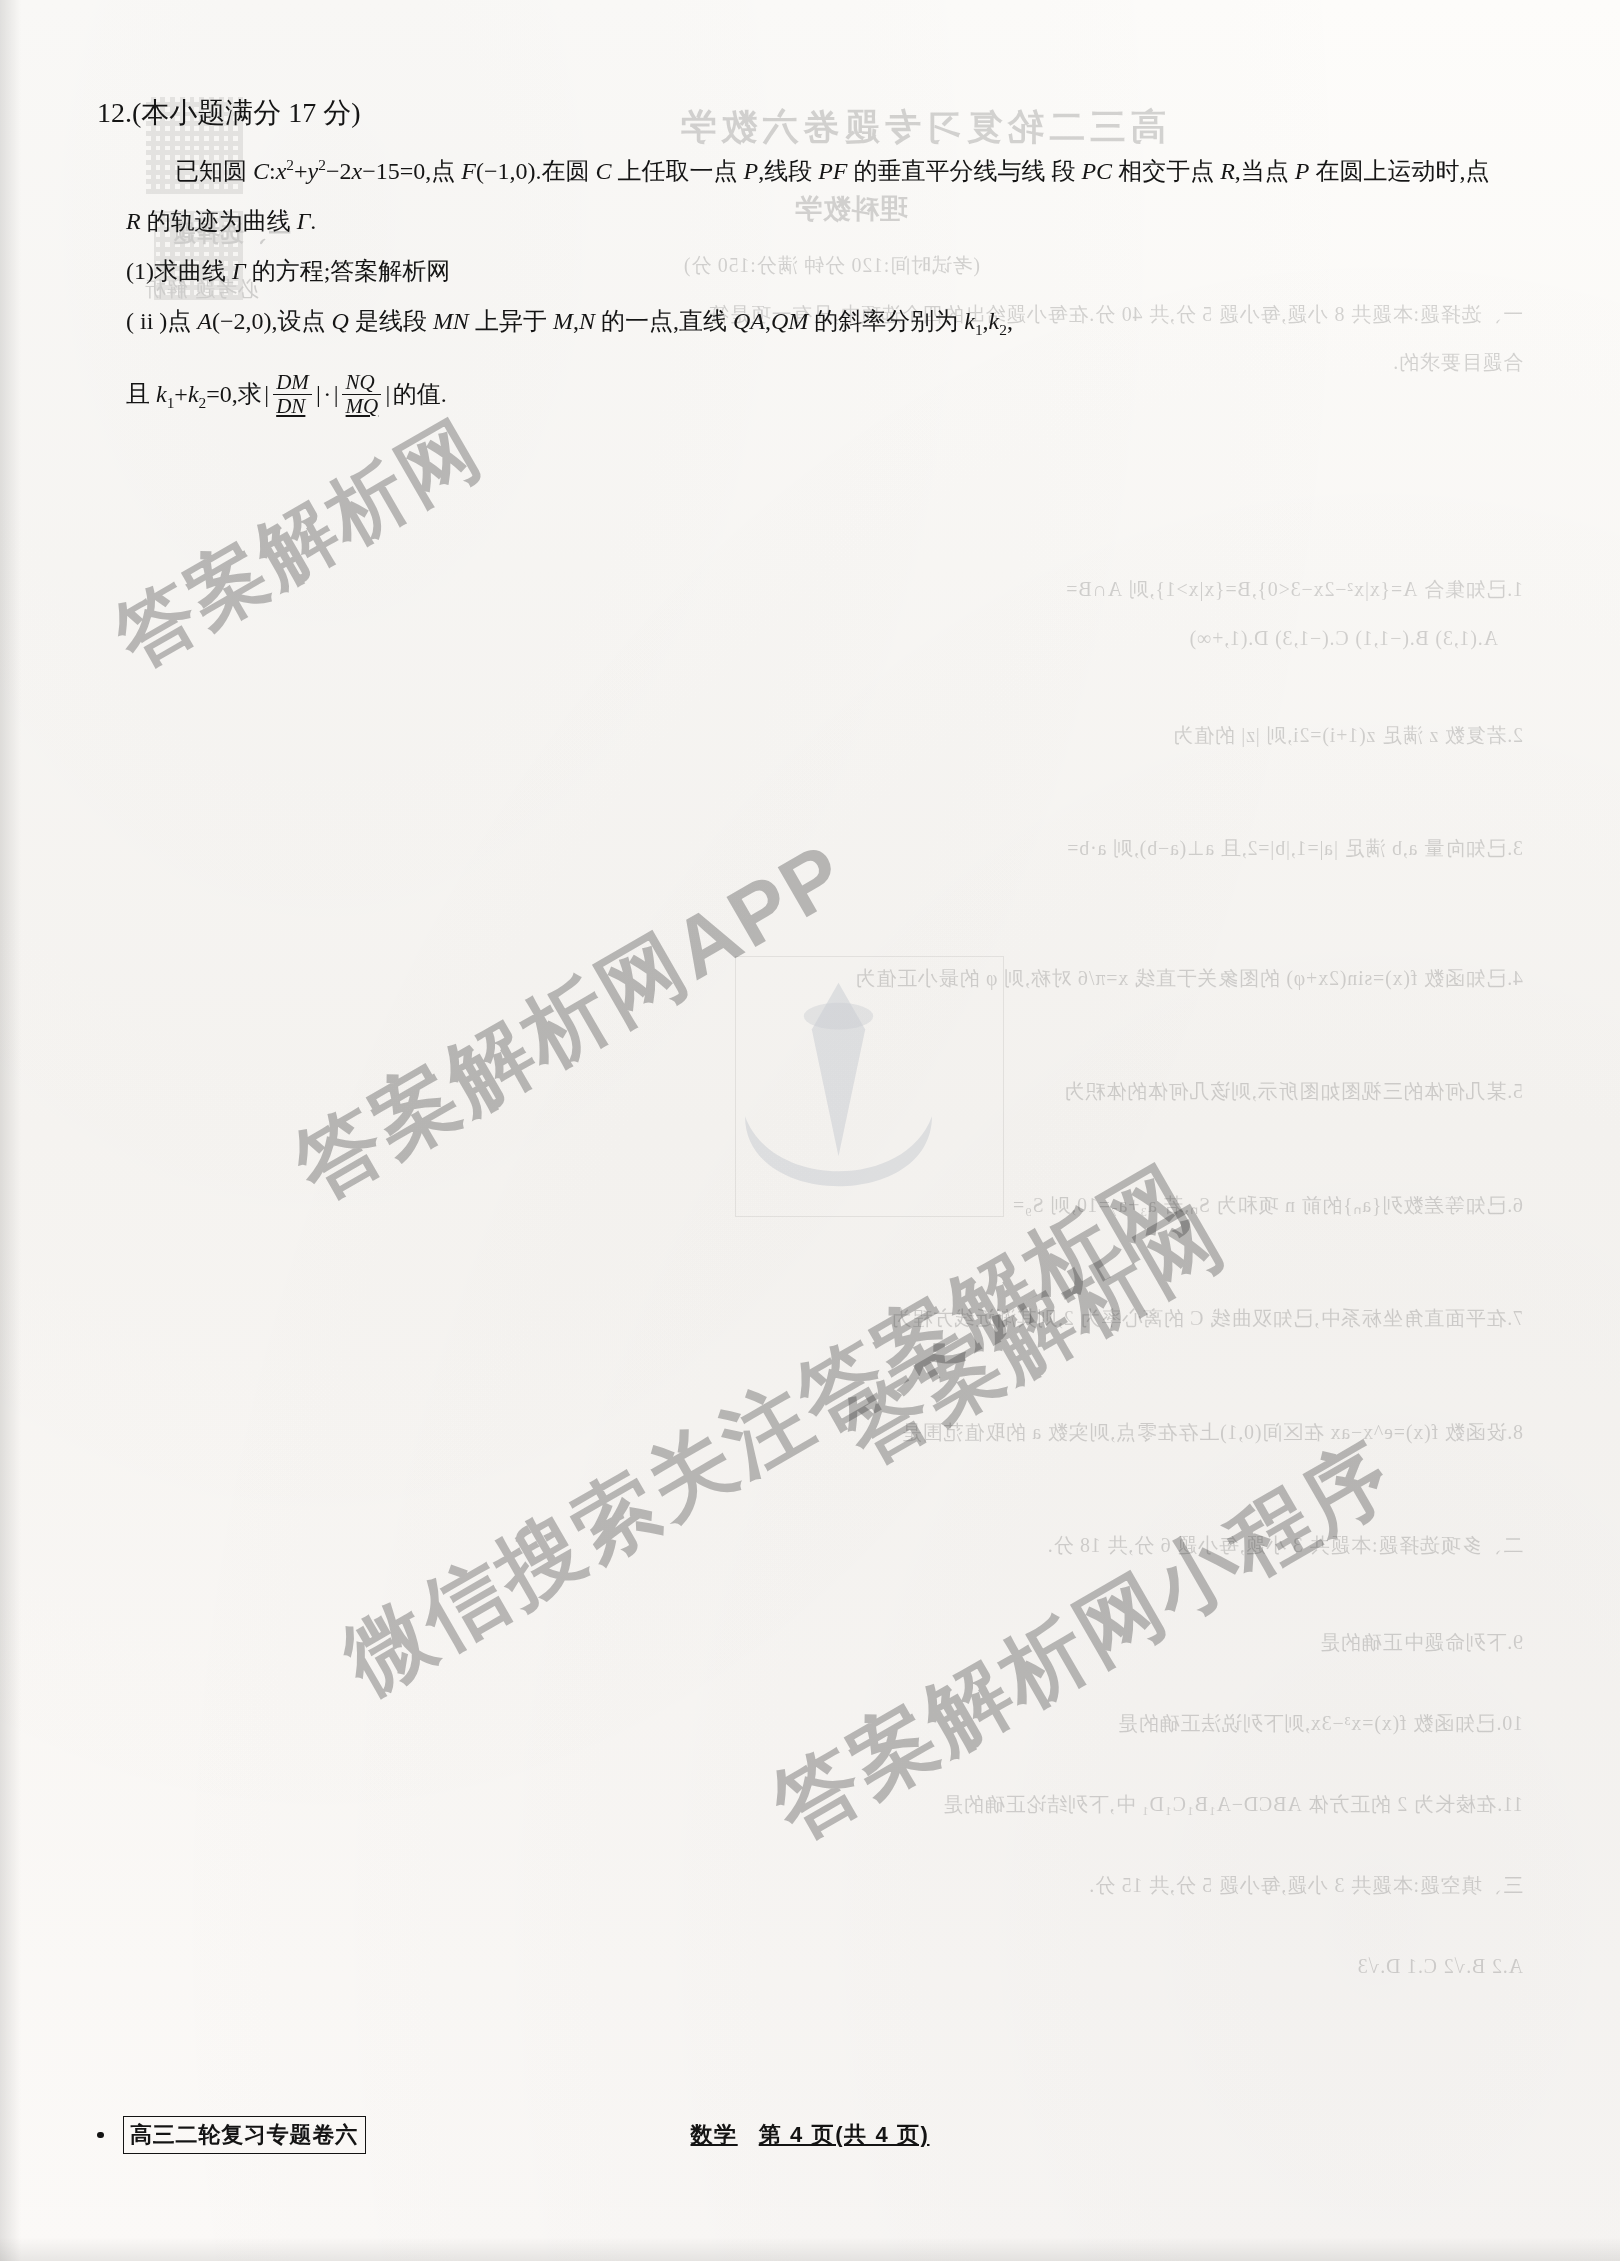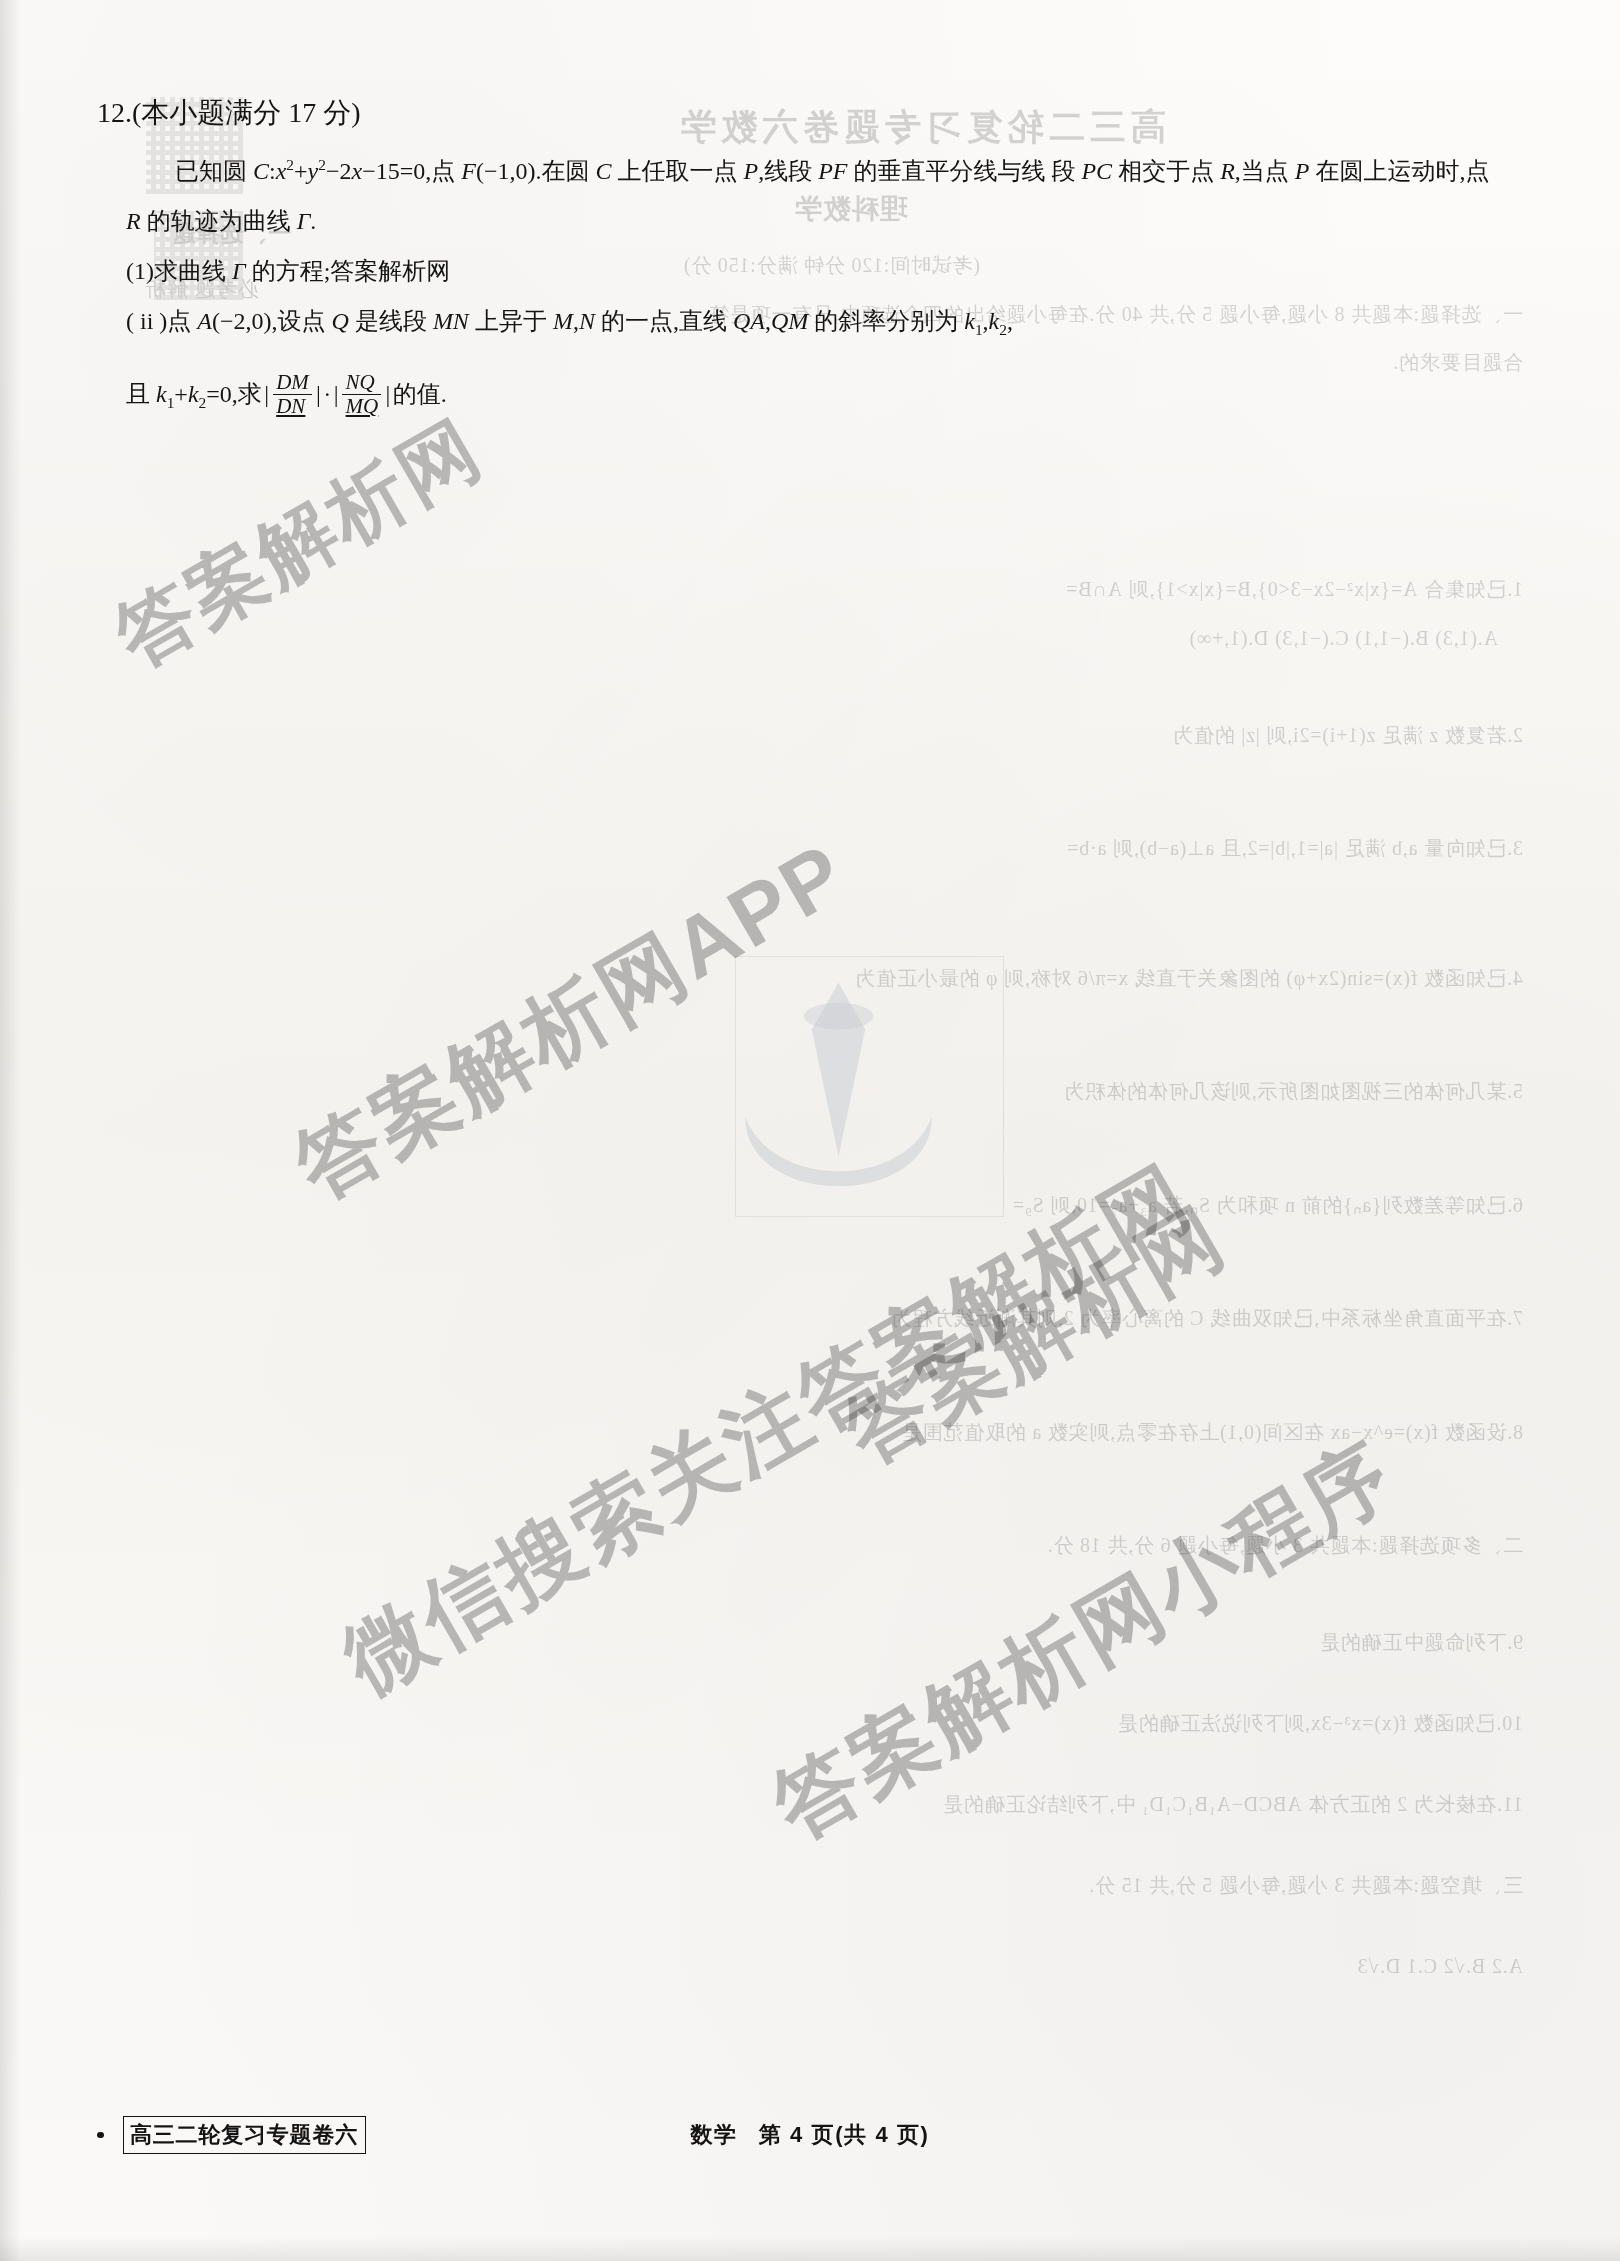--- a/index.html
+++ b/index.html
@@ -197,20 +197,21 @@
     margin-left: 11px;
   }
   .footer-center {
     position: absolute;
     left: 50%;
     transform: translateX(-50%);
     display: flex;
     gap: 21px;
     font-weight: bold;
     letter-spacing: 1.6px;
+    text-decoration: underline;
   }
   .footer-spacer { width: 162px; }
 
   
   .edge-shadow {
     position: absolute;
     left: 0; top: 0; bottom: 0; width: 21px;
     background: linear-gradient(90deg, rgba(0,0,0,0.10), rgba(0,0,0,0));
     z-index: 2;
     pointer-events: none;

